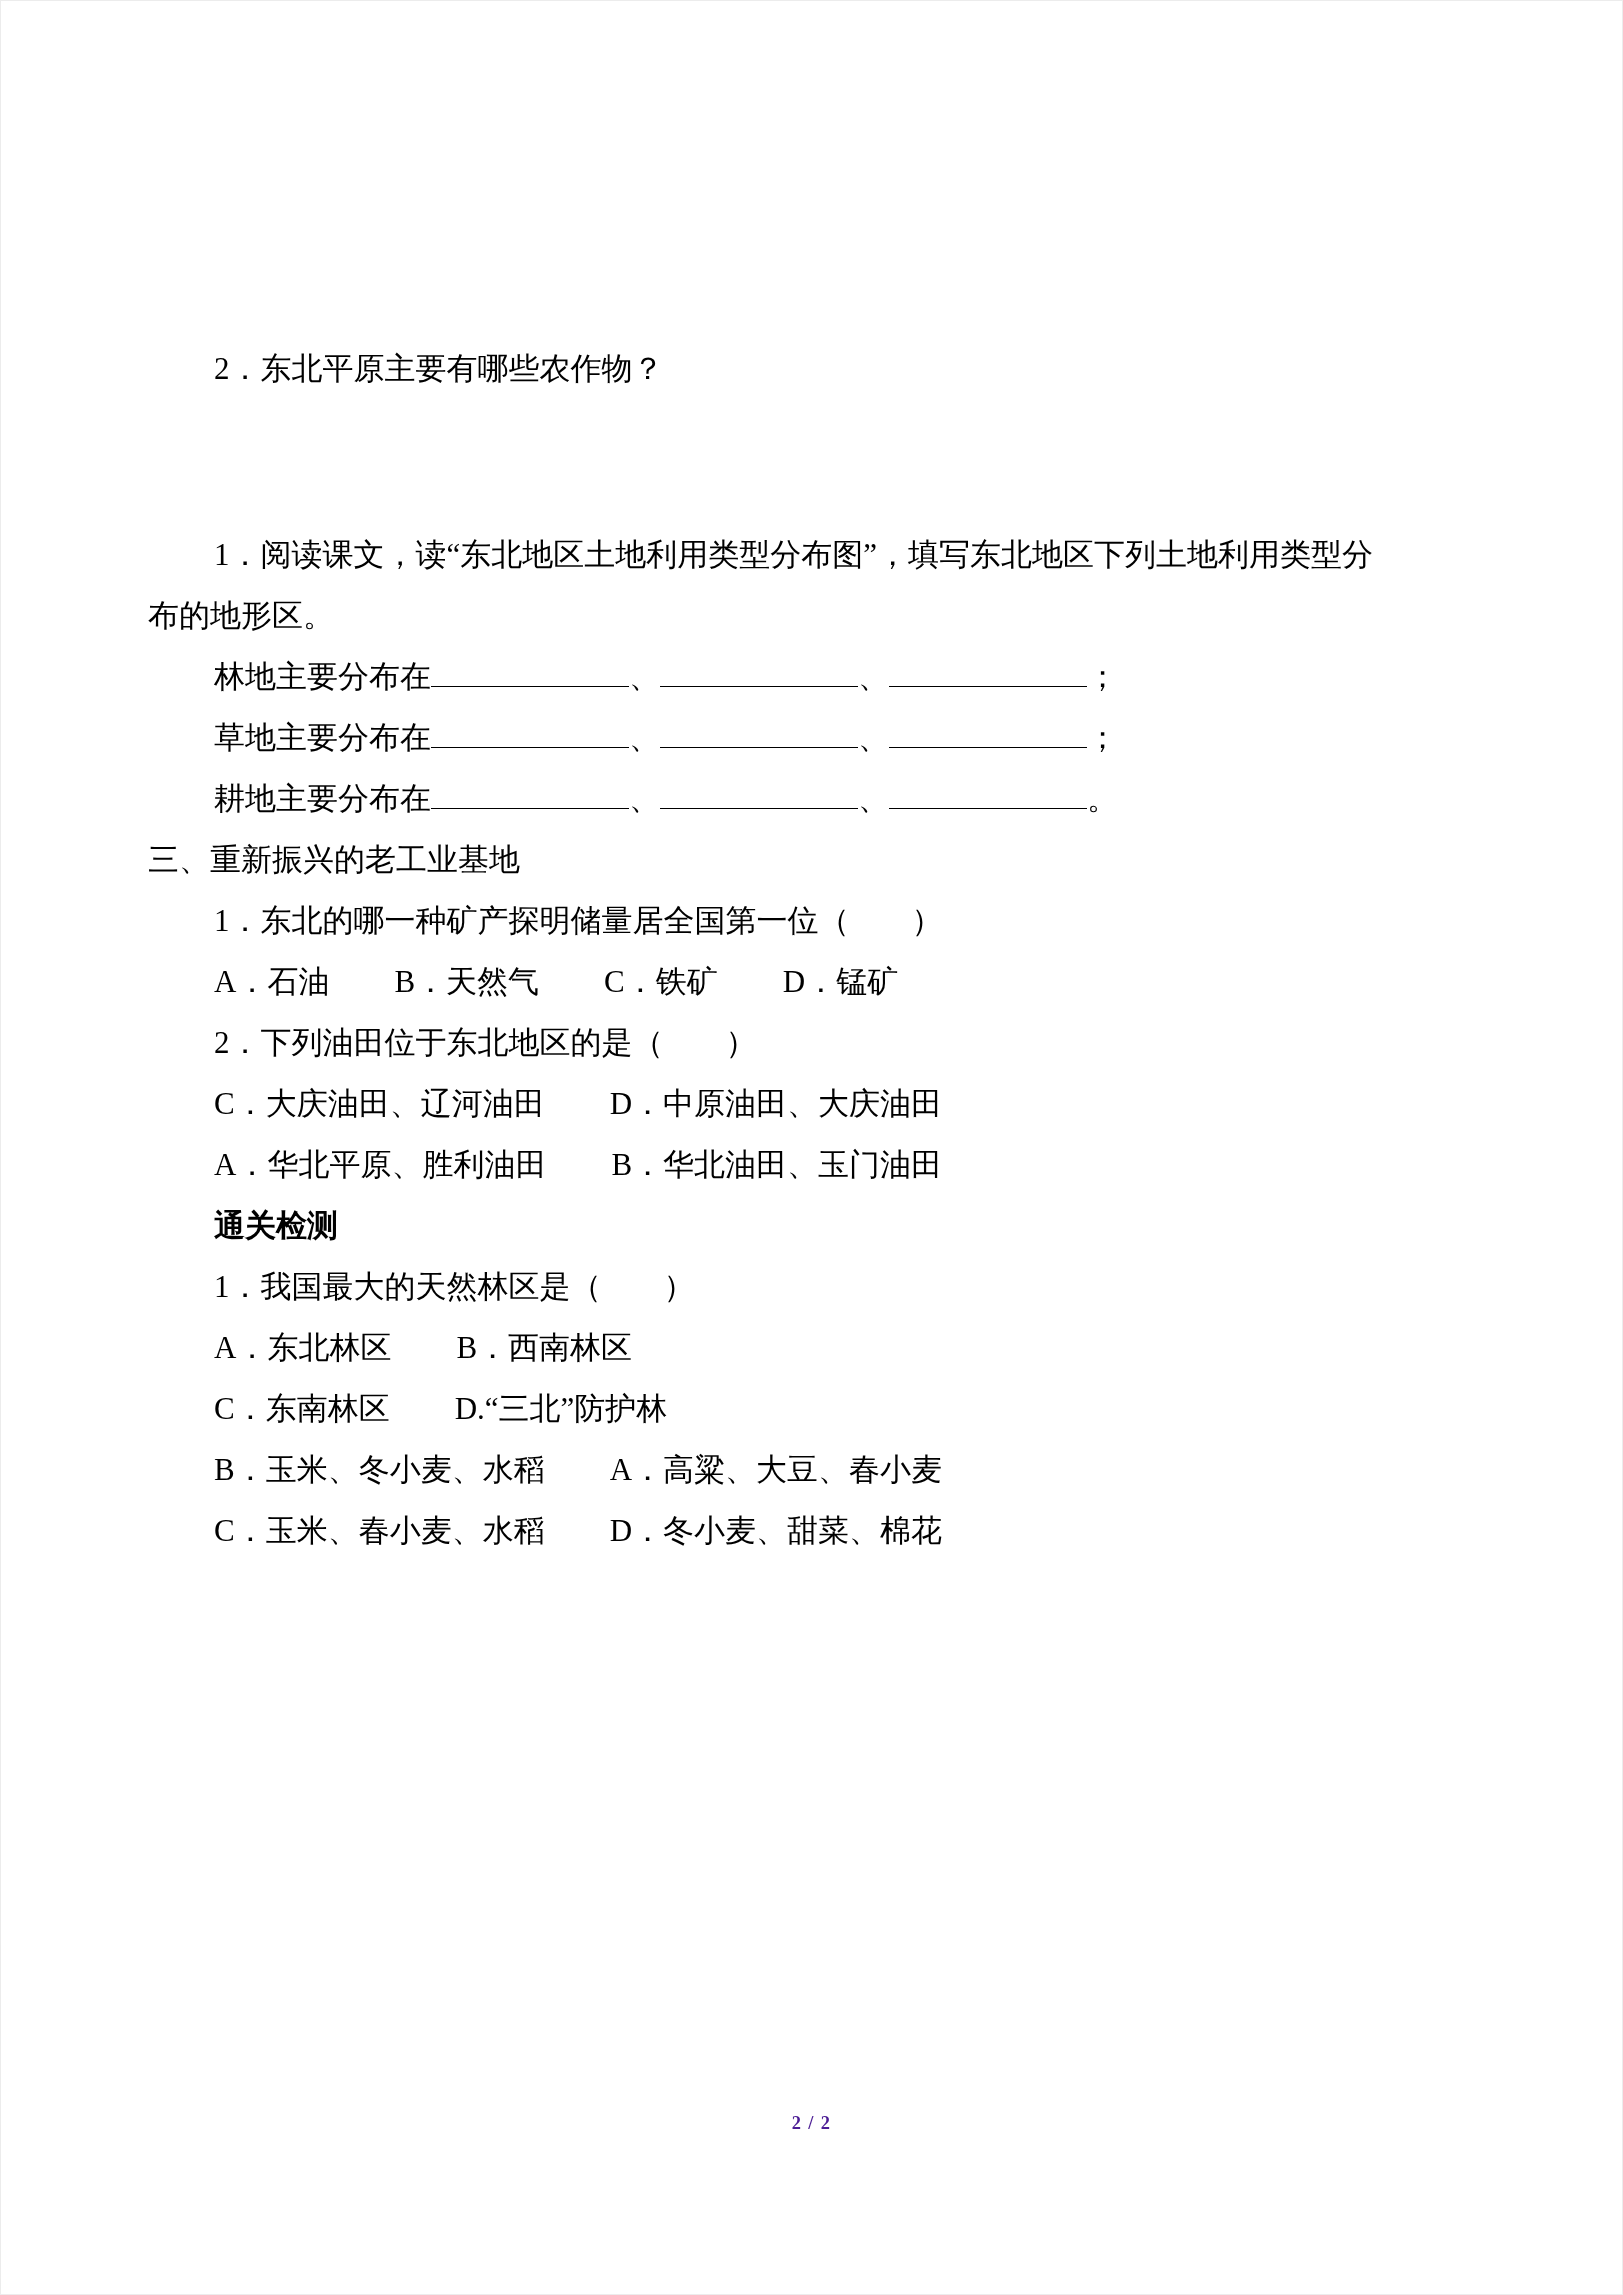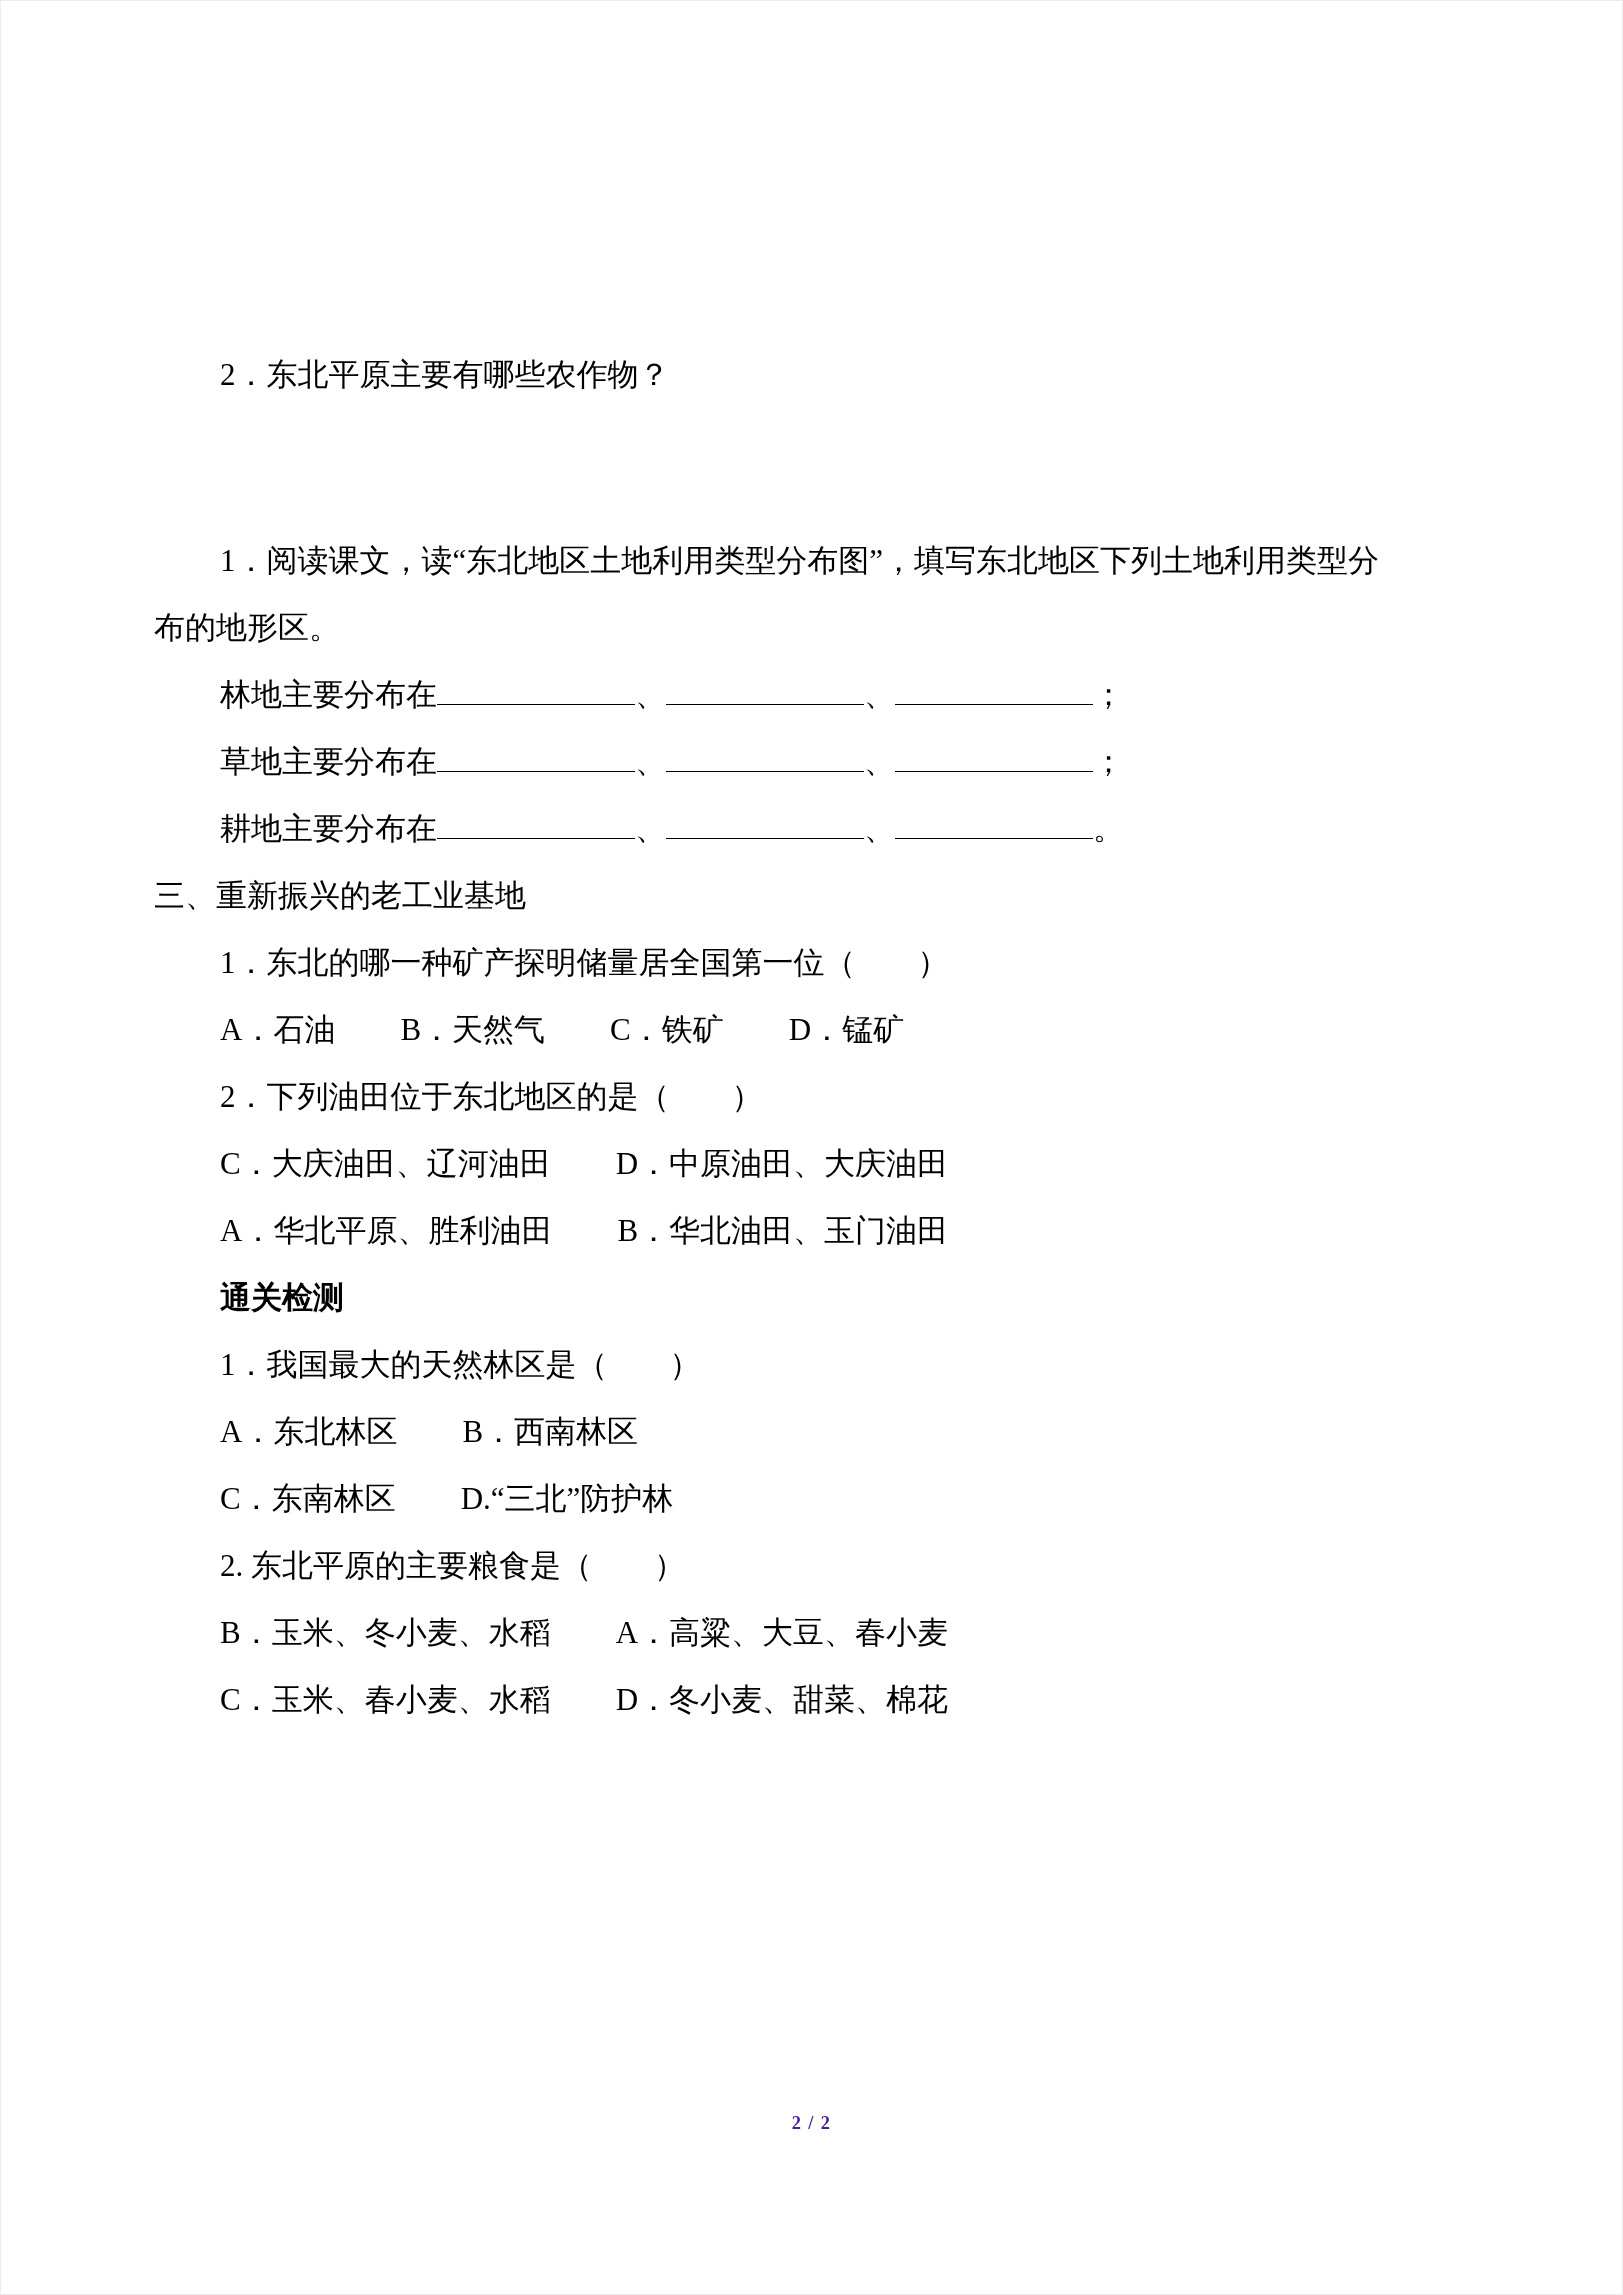--- a/index.html
+++ b/index.html
@@ -17,21 +17,21 @@
     border: 0.7px solid #ececec;
     font-family: "Liberation Serif", "DejaVu Serif", serif;
     font-size: 31px;
     color: #000000;
     overflow: hidden;
   }
   .content {
     padding: 337px 147px 0 147px;
   }
   .line {
-    margin: 6px;
+    margin: 0;
     line-height: 61px;
     white-space: nowrap;
   }
   .indent {
     text-indent: 66px;
   }
   .q3-start {
     margin-top: 125px;
   }
   .options {
@@ -102,21 +102,20 @@
     <p class="line indent">1．我国最大的天然林区是（　　）</p>
     <p class="line options">
       <span>A．东北林区</span>
       <span>B．西南林区</span>
     </p>
     <p class="line options">
       <span>C．东南林区</span>
       <span>D.“三北”防护林</span>
     </p>
 
-    <p class="line indent">2. 东北平原的主要粮食是（　　）</p>
     <p class="line options">
       <span>B．玉米、冬小麦、水稻</span>
       <span>A．高粱、大豆、春小麦</span>
     </p>
     <p class="line options">
       <span>C．玉米、春小麦、水稻</span>
       <span>D．冬小麦、甜菜、棉花</span>
     </p>
 
   </main>

